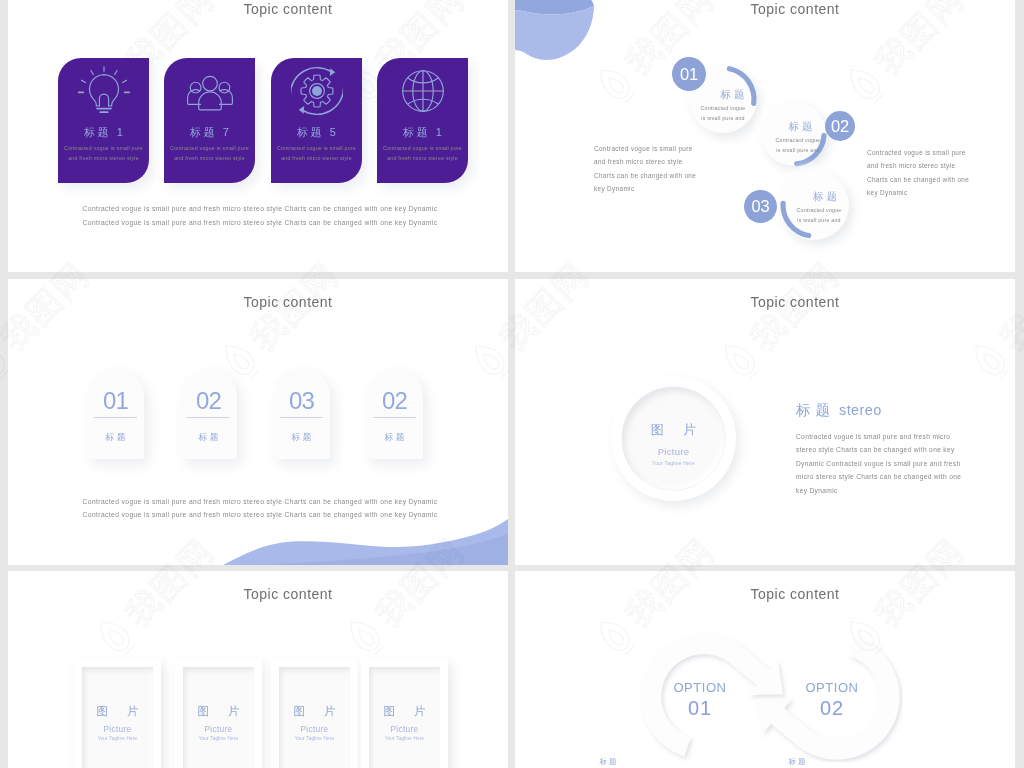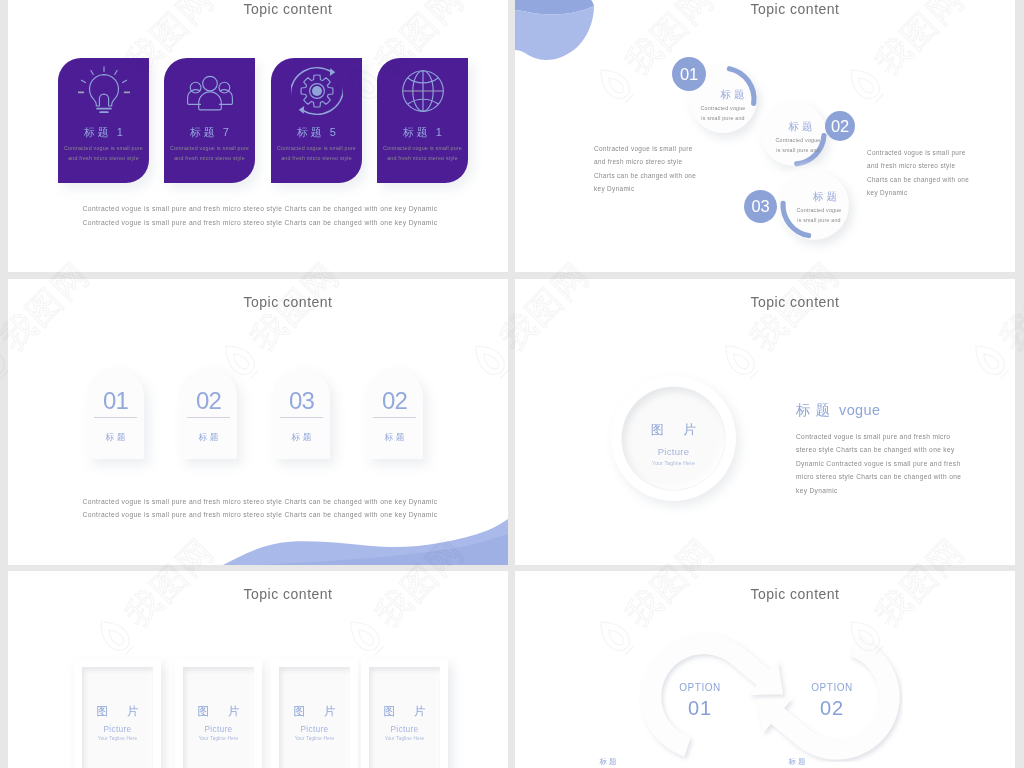--- a/index.html
+++ b/index.html
@@ -71,21 +71,21 @@
   .s5-inner{position:absolute;left:8px;top:8px;right:8px;bottom:0px;background:#fafafa;
      box-shadow:inset 2px 3px 5px rgba(150,158,175,.22), inset -2px -2px 4px rgba(255,255,255,.9);}
   .s5-ph{position:absolute;left:0;top:46px;width:87px;text-align:center;}
   .s5-ph1{font-size:11.5px;color:#8fa5d8;letter-spacing:8px;text-indent:8px;line-height:13px;}
   .s5-ph2{font-size:8.4px;color:#a4b3e0;margin-top:6px;letter-spacing:.3px;line-height:10px;}
   .s5-ph3{font-size:4.6px;color:#aab7de;margin-top:2px;letter-spacing:.2px;line-height:6px;}
 
   
   .s6-loop{position:absolute;left:121px;top:61px;}
   .s6-opt{position:absolute;text-align:center;}
-  .s6-opt .lbl{font-size:10px;color:#8fa5d8;letter-spacing:.55px;line-height:9px;}
+  .s6-opt .lbl{font-size:13px;color:#8fa5d8;letter-spacing:.55px;line-height:9px;}
   .s6-opt .num{font-size:20px;color:#88a0da;font-weight:300;letter-spacing:.8px;margin-top:6px;line-height:21px;}
   .s6-cap{position:absolute;font-size:7.5px;color:#93a8dc;letter-spacing:2px;text-indent:2px;text-align:center;}
 
   
   .wm{position:absolute;left:0;top:0;width:1024px;height:768px;pointer-events:none;z-index:5;mix-blend-mode:multiply;}
   .wm-tile{position:absolute;width:150px;height:50px;transform:rotate(-45deg);transform-origin:20px 40px;opacity:.85;}
   .wm-logo{position:absolute;left:0;top:0;width:34px;height:44px;}
   .wm-txt{position:absolute;left:40px;top:4px;font-size:34px;line-height:36px;color:transparent;
      -webkit-text-stroke:1.2px #f4f4f6;letter-spacing:2px;white-space:nowrap;font-family:"DejaVu Sans",sans-serif;}
 </style>
@@ -277,21 +277,21 @@
     <div class="title">Topic content</div>
     <div class="s4-outer">
       <div class="s4-inner"></div>
       <div class="s4-ph">
         <div class="s4-ph1">图 片</div>
         <div class="s4-ph2">Picture</div>
         <div class="s4-ph3">Your Tagline Here</div>
       </div>
     </div>
     <div class="s4-head">
-      <span class="cn">标题</span><span>vogue</span>
+      <span class="cn">标题</span><span>stereo</span>
     </div>
     <div class="s4-body">
       <div>Contracted vogue is small pure and fresh micro</div>
       <div>stereo style Charts can be changed with one key</div>
       <div>Dynamic Contracted vogue is small pure and fresh</div>
       <div>micro stereo style Charts can be changed with one</div>
       <div>key Dynamic</div>
     </div>
   </div>
   <div class="slide s5">

